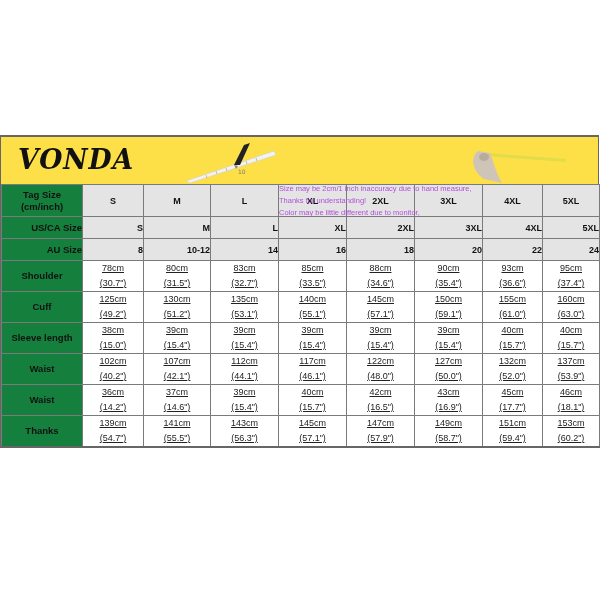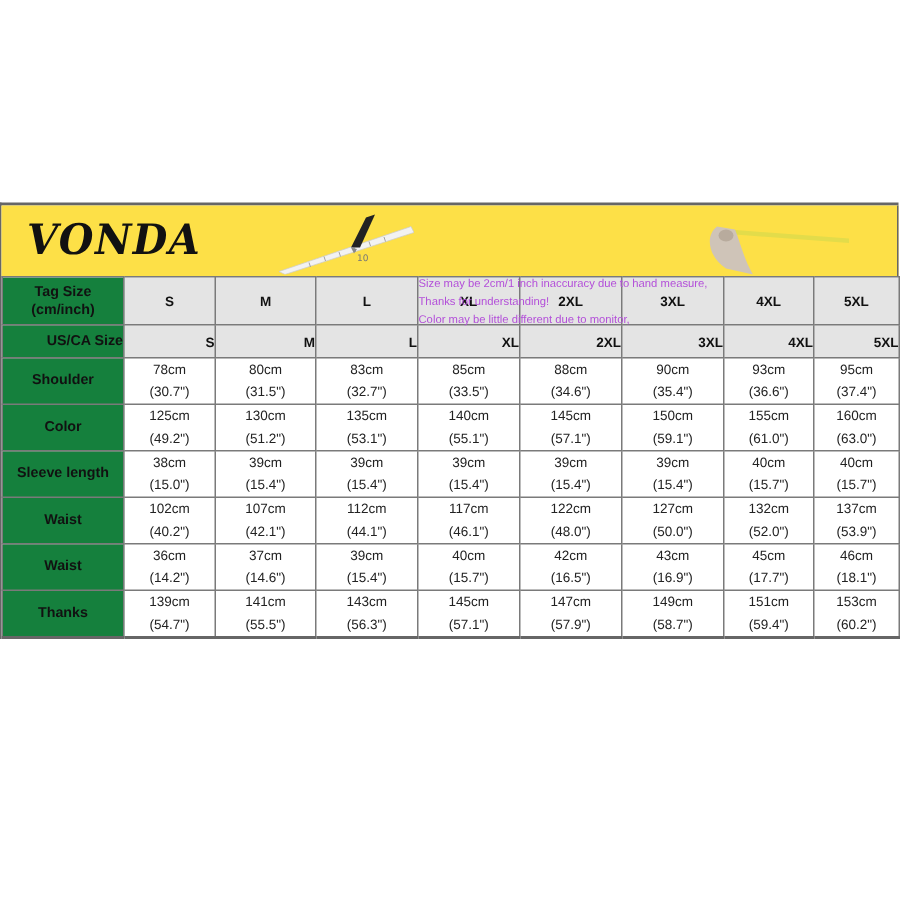--- a/index.html
+++ b/index.html
@@ -7,21 +7,21 @@
   .chart{position:absolute;left:0;top:135px;width:598px;border-top:2px solid #666;border-left:1px solid #666;}
   .banner{height:47px;position:relative;background:#fde047;border-right:1px solid #666;}
   .brand{position:absolute;left:14px;top:6px;font-family:"DejaVu Serif",serif;font-size:28px;font-weight:bold;font-style:italic;letter-spacing:1px;color:#111;transform:scaleX(0.95);}
   .pen{position:absolute;left:185px;top:2px;width:90px;height:44px;}
   .notes{position:absolute;left:278px;top:8px;font-size:7.5px;line-height:12px;color:#b34fd9;margin-top:38px;}
   .hand{position:absolute;left:465px;top:2px;width:110px;height:44px;}
   table{border-collapse:collapse;width:598px;table-layout:fixed;}
   td{border:1px solid #7a7a7a;text-align:center;vertical-align:middle;font-size:9px;color:#111;padding:0;}
   td.hdr{background:#e4e4e4;font-weight:bold;}
   td.lab{background:#15803d;font-weight:bold;font-size:9.5px;line-height:12px;}
-  td.val{background:#fff;font-size:9px;line-height:15px;color:#222;}
+  td.val{background:#fff;font-size:9px;line-height:15px;color:#222;text-decoration:underline;}
   tr.size td{height:21px;text-align:right;}
   tr.tag td{height:31px;}
   tr.meas td{height:30px;}
   tr.last td{border-bottom:2px solid #666;}
 </style>
 </head>
 <body>
 
 <div class="chart">
   <div class="banner">
@@ -80,20 +80,31 @@
         <td class="lab">US/CA Size</td>
         <td class="hdr">S</td>
         <td class="hdr">M</td>
         <td class="hdr">L</td>
         <td class="hdr">XL</td>
         <td class="hdr">2XL</td>
         <td class="hdr">3XL</td>
         <td class="hdr">4XL</td>
         <td class="hdr">5XL</td>
       </tr>
+      <tr class="size">
+        <td class="lab">AU Size</td>
+        <td class="hdr">8</td>
+        <td class="hdr">10-12</td>
+        <td class="hdr">14</td>
+        <td class="hdr">16</td>
+        <td class="hdr">18</td>
+        <td class="hdr">20</td>
+        <td class="hdr">22</td>
+        <td class="hdr">24</td>
+      </tr>
     </tbody>
     <tbody id="measure-body">
         <tr class="meas">
           <td class="lab">Shoulder</td>
           <td class="val">
             <div>78cm</div>
             <div>(30.7")</div>
           </td>
           <td class="val">
             <div>80cm</div>
@@ -118,21 +129,21 @@
           <td class="val">
             <div>93cm</div>
             <div>(36.6")</div>
           </td>
           <td class="val">
             <div>95cm</div>
             <div>(37.4")</div>
           </td>
         </tr>
         <tr class="meas">
-          <td class="lab">Color</td>
+          <td class="lab">Cuff</td>
           <td class="val">
             <div>125cm</div>
             <div>(49.2")</div>
           </td>
           <td class="val">
             <div>130cm</div>
             <div>(51.2")</div>
           </td>
           <td class="val">
             <div>135cm</div>

